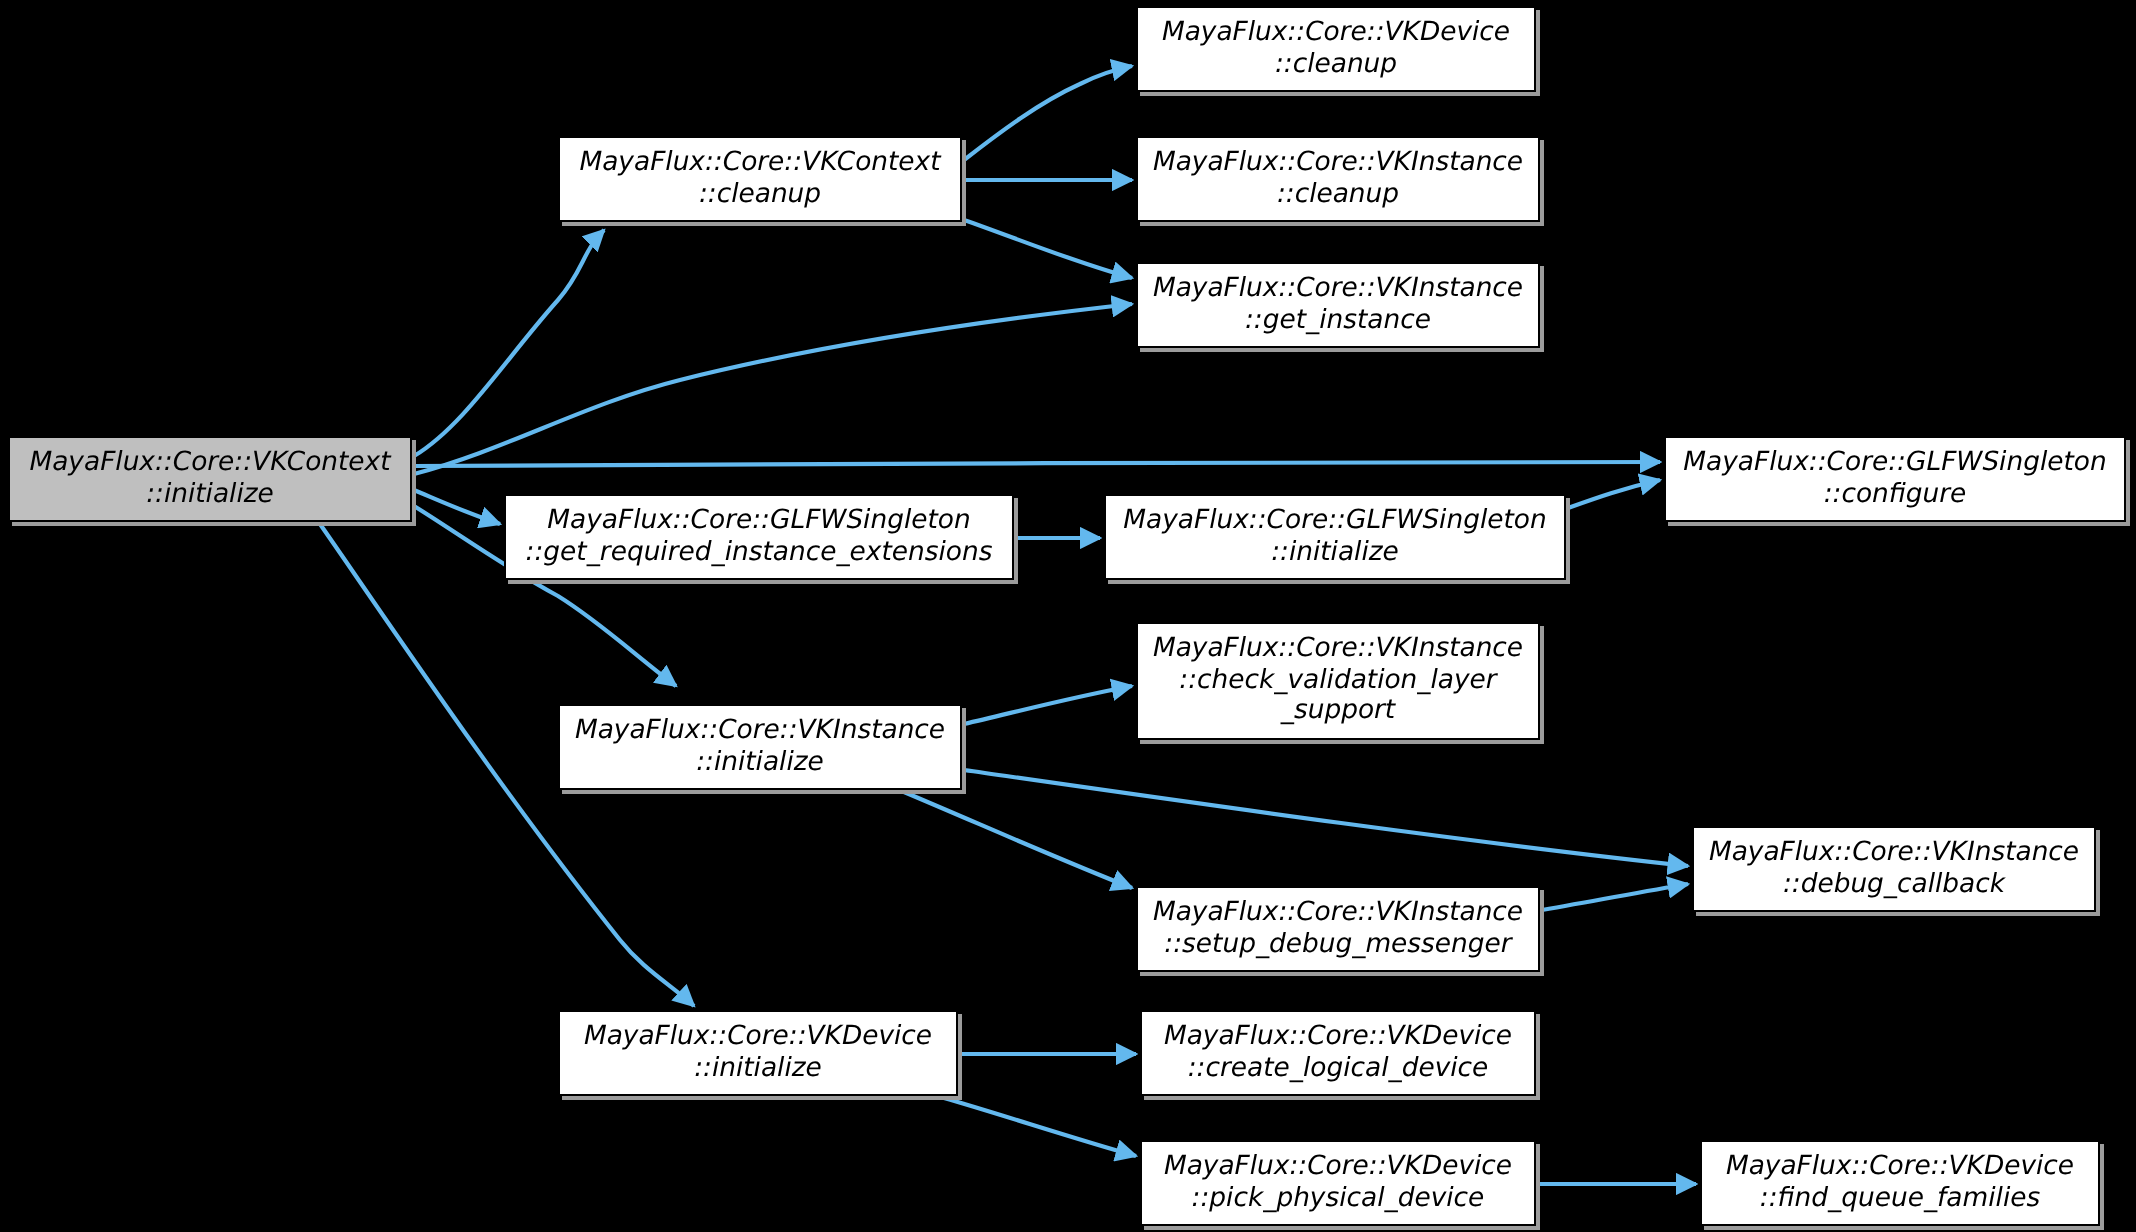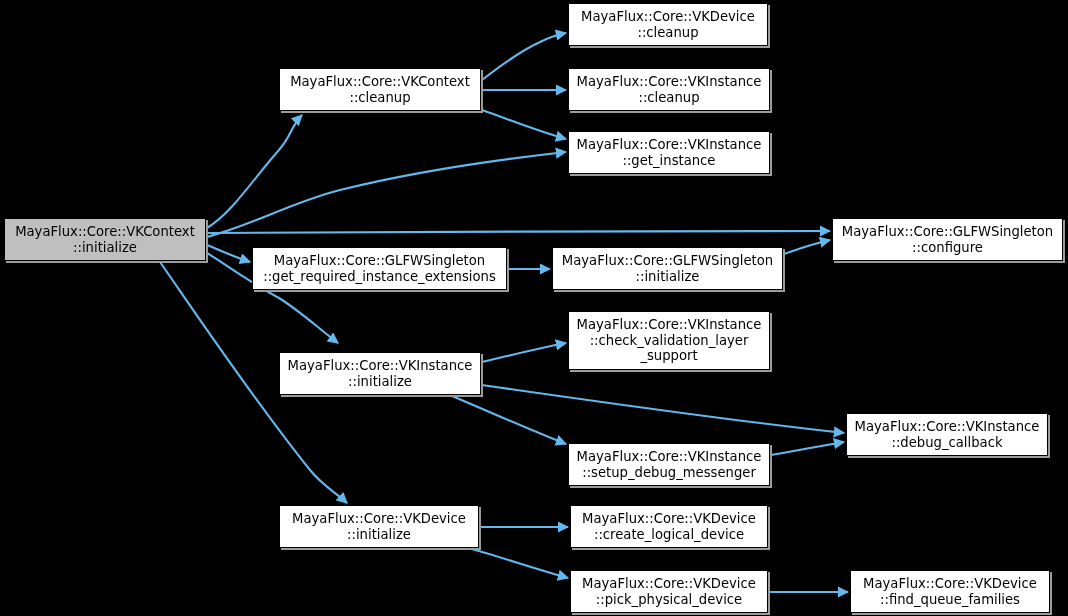--- a/index.html
+++ b/index.html
@@ -42,20 +42,21 @@
     z-index: 2;
   }
   .node.root {
     background: #bfbfbf;
     border: 1px solid #000000;
   }
   .node .label {
     display: block;
     white-space: pre-line;
     padding: 0 4px;
+    font-style: italic;
   }
 </style>
 </head>
 <body>
 
 <div id="graph">
   <svg id="edges" viewBox="0 0 1068 616" width="1068" height="616">
     <defs>
       <marker id="arrow" viewBox="0 0 10 10" refX="9" refY="5" markerWidth="5.4" markerHeight="5.4" orient="auto-start-reverse">
         <path d="M 0 0 L 10 5 L 0 10 z" fill="#63b8ee"></path>

